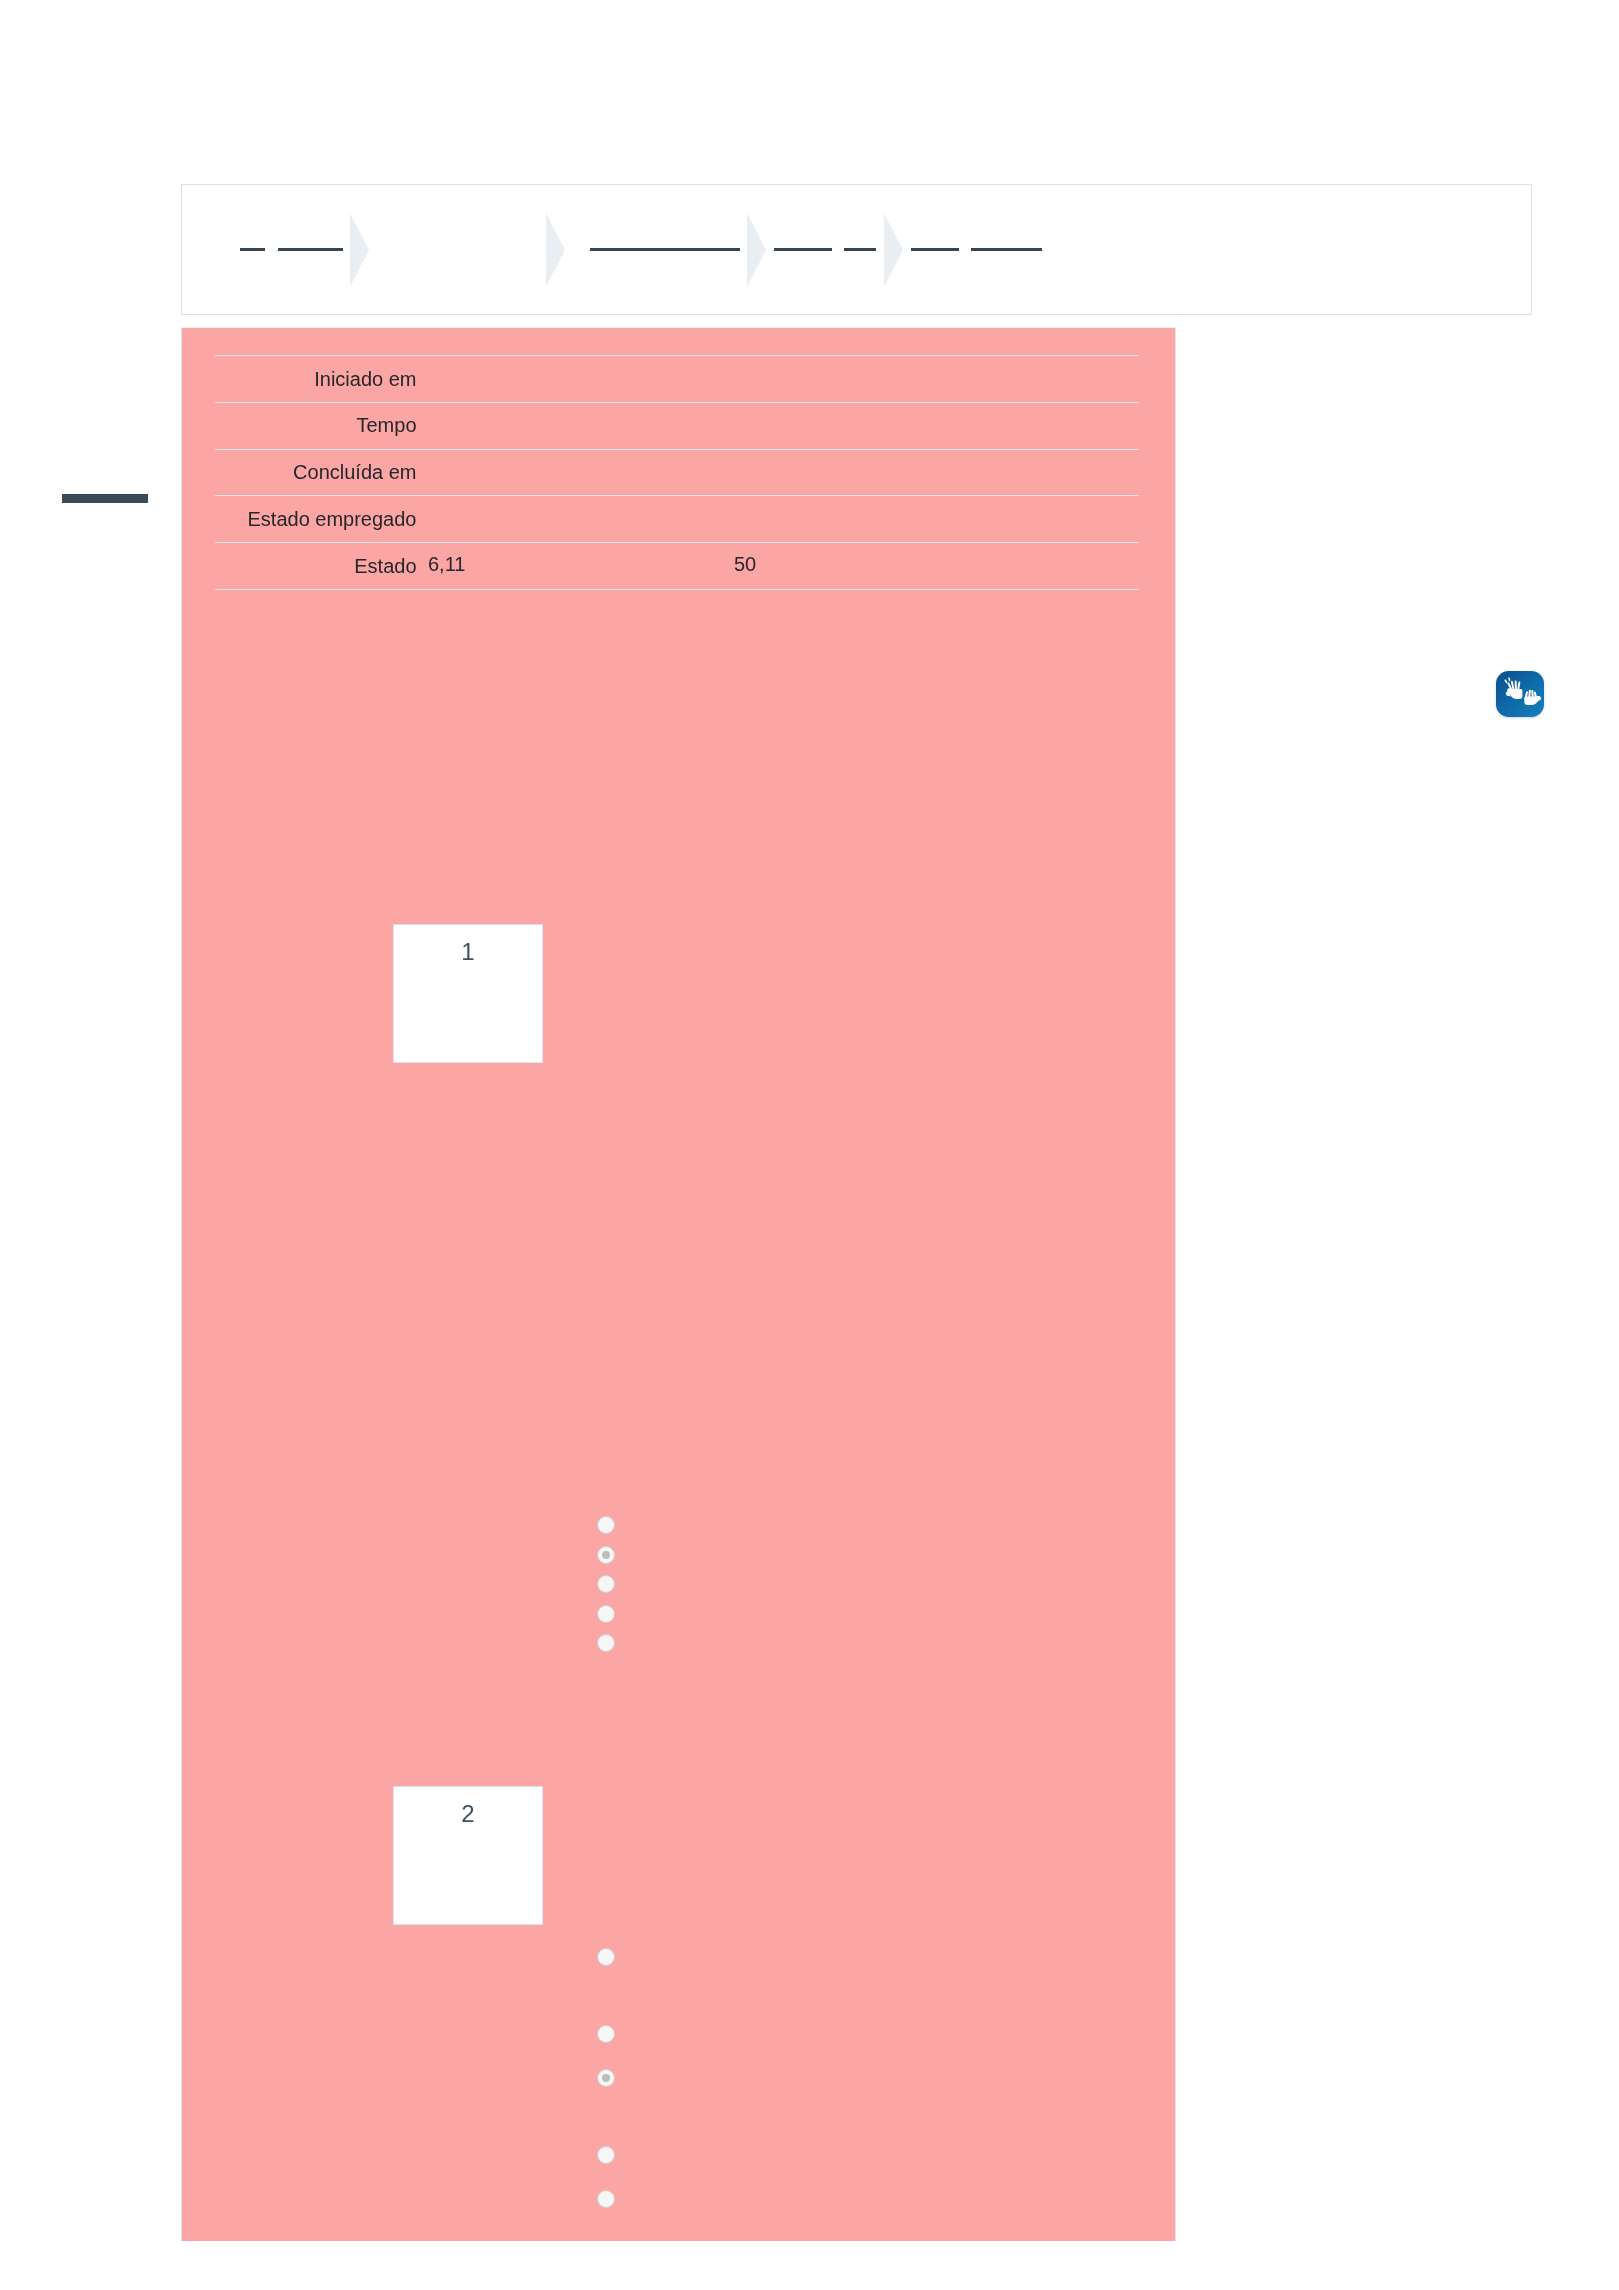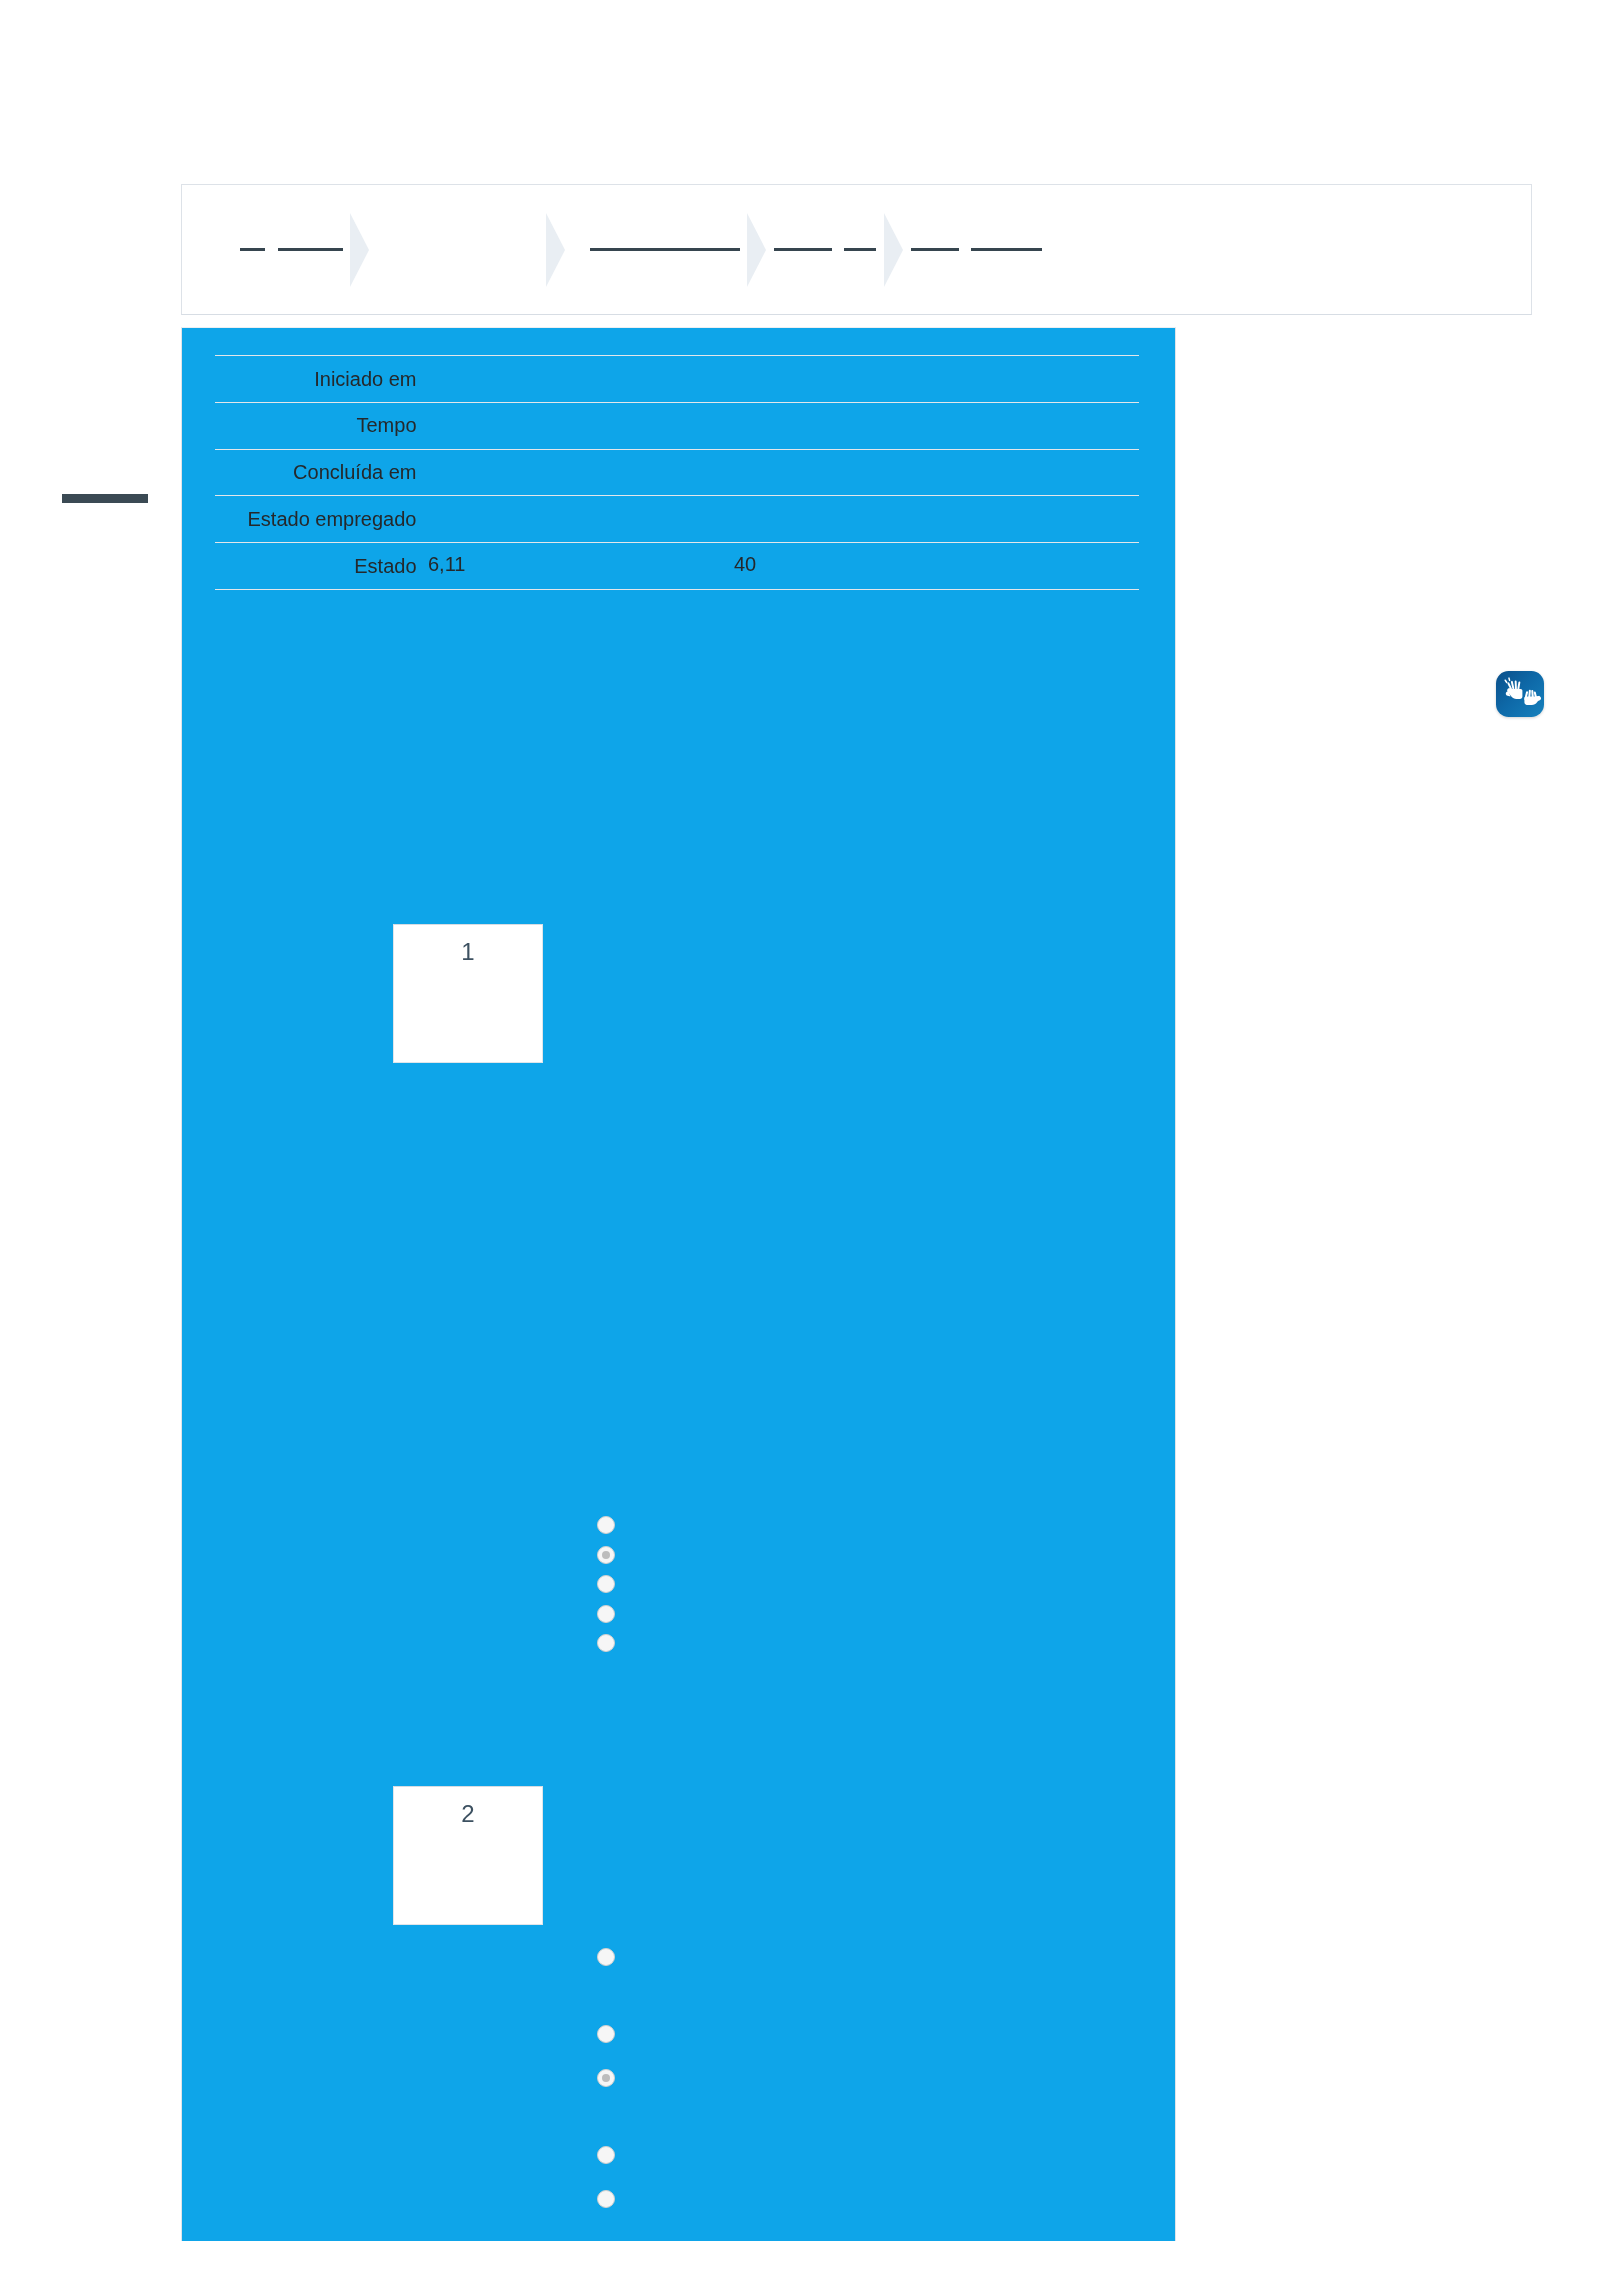--- a/index.html
+++ b/index.html
@@ -71,21 +71,21 @@
   }
   .crumb-spacer { flex: none; }
 
   
   #content-card {
     position: absolute;
     left: 181px;
     top: 327px;
     width: 995px;
     height: 1914px;
-    background: #0ea5e9;
+    background: #fca5a5;
     border-left: 1px solid #dfe4e9;
     border-right: 1px solid #dfe4e9;
     border-top: 1px solid #eceff2;
   }
 
   
   #summary-table {
     position: absolute;
     left: 33px;
     top: 27px;
@@ -224,21 +224,21 @@
         <th>Concluída em</th>
         <td></td>
       </tr>
       <tr>
         <th>Estado empregado</th>
         <td></td>
       </tr>
       <tr>
         <th>Estado</th>
         <td>
-          <span class="grade-val">6,11</span><span>40</span>
+          <span class="grade-val">6,11</span><span>50</span>
         </td>
       </tr>
     </tbody>
   </table>
 
   <div class="question-box" id="question-box-1">
     <span class="question-num">1</span>
   </div>
 
   <div class="radio-opt" style="left:415px; top:1188px;"></div>

